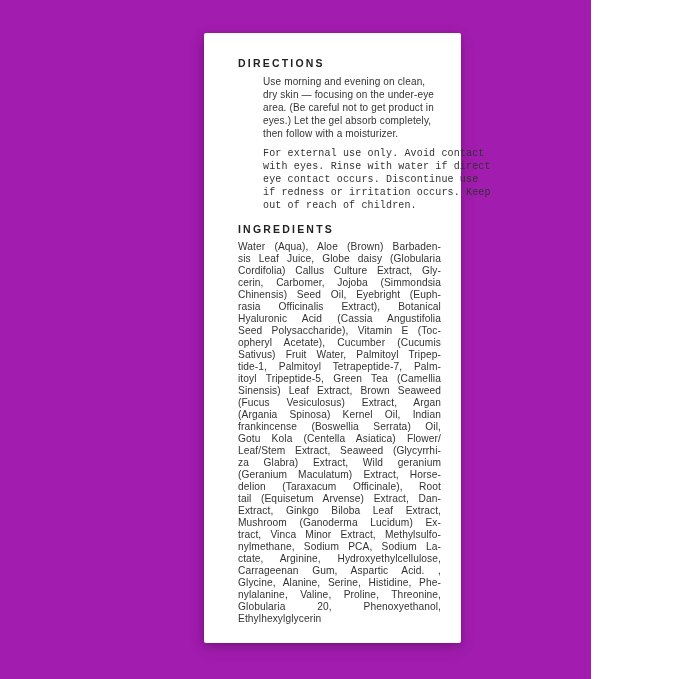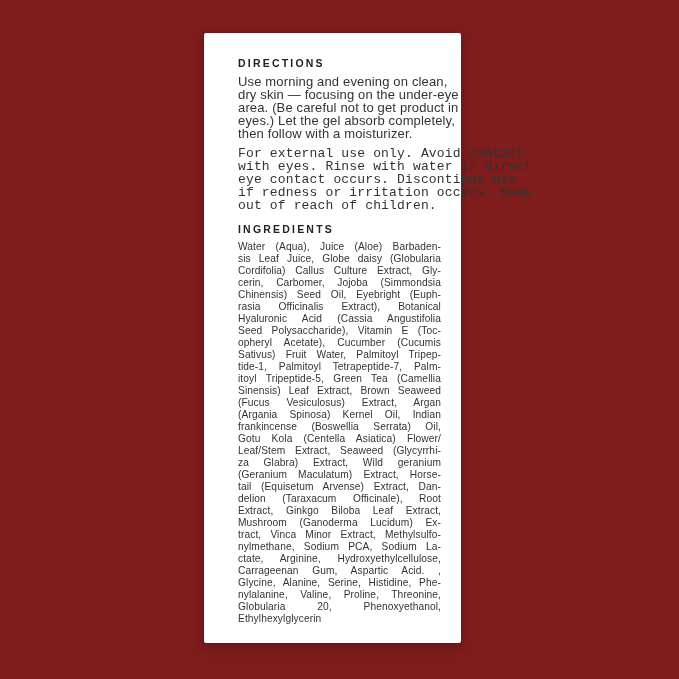--- a/index.html
+++ b/index.html
@@ -3,23 +3,23 @@
 <meta charset="utf-8">
 <style>
   html, body {
     margin: 0;
     padding: 0;
     background: #ffffff;
     font-family: "Liberation Sans", sans-serif;
   }
   .page {
     position: relative;
-    width: 679px;
+    width: 591px;
     height: 679px;
-    background: #7f1d1d;
+    background: #a21caf;
     overflow: hidden;
   }
   .panel {
     position: absolute;
     left: 204px;
     top: 33px;
     width: 257px;
     height: 610px;
     box-sizing: border-box;
     background: #ffffff;
@@ -31,25 +31,26 @@
       -4px 2px 10px rgba(0,0,0,0.06);
   }
   .heading {
     margin: 0 0 6px 0;
     font-size: 10.5px;
     font-weight: 700;
     letter-spacing: 2.2px;
     color: #222222;
   }
   .directions .para .line {
-    font-size: 13px;
+    font-size: 10px;
     line-height: 13px;
     letter-spacing: 0.15px;
     color: #333333;
     white-space: nowrap;
+    margin-left: 25px;
   }
   .para + .para { margin-top: 7px; font-family: Liberation Mono, monospace; }
   .ingredients { margin-top: 11px; }
   .ing-lines .line {
     font-size: 10.2px;
     line-height: 12px;
     letter-spacing: 0.1px;
     color: #333333;
     text-align: justify;
     text-align-last: justify;
@@ -78,42 +79,42 @@
           <div class="line">with eyes. Rinse with water if direct</div>
           <div class="line">eye contact occurs. Discontinue use</div>
           <div class="line">if redness or irritation occurs. Keep</div>
           <div class="line">out of reach of children.</div>
         </div>
     </section>
 
     <section class="ingredients">
       <h2 class="heading">INGREDIENTS</h2>
       <div class="ing-lines">
-          <div class="line">Water (Aqua), Juice (Aloe) Barbaden-</div>
+          <div class="line">Water (Aqua), Aloe (Brown) Barbaden-</div>
           <div class="line">sis Leaf Juice, Globe daisy (Globularia</div>
           <div class="line">Cordifolia) Callus Culture Extract, Gly-</div>
           <div class="line">cerin, Carbomer, Jojoba (Simmondsia</div>
           <div class="line">Chinensis) Seed Oil, Eyebright (Euph-</div>
           <div class="line">rasia Officinalis Extract), Botanical</div>
           <div class="line">Hyaluronic Acid (Cassia Angustifolia</div>
           <div class="line">Seed Polysaccharide), Vitamin E (Toc-</div>
           <div class="line">opheryl Acetate), Cucumber (Cucumis</div>
           <div class="line">Sativus) Fruit Water, Palmitoyl Tripep-</div>
           <div class="line">tide-1, Palmitoyl Tetrapeptide-7, Palm-</div>
           <div class="line">itoyl Tripeptide-5, Green Tea (Camellia</div>
           <div class="line">Sinensis) Leaf Extract, Brown Seaweed</div>
           <div class="line">(Fucus Vesiculosus) Extract, Argan</div>
           <div class="line">(Argania Spinosa) Kernel Oil, Indian</div>
           <div class="line">frankincense (Boswellia Serrata) Oil,</div>
           <div class="line">Gotu Kola (Centella Asiatica) Flower/</div>
           <div class="line">Leaf/Stem Extract, Seaweed (Glycyrrhi-</div>
           <div class="line">za Glabra) Extract, Wild geranium</div>
           <div class="line">(Geranium Maculatum) Extract, Horse-</div>
+          <div class="line">delion (Taraxacum Officinale), Root</div>
           <div class="line">tail (Equisetum Arvense) Extract, Dan-</div>
-          <div class="line">delion (Taraxacum Officinale), Root</div>
           <div class="line">Extract, Ginkgo Biloba Leaf Extract,</div>
           <div class="line">Mushroom (Ganoderma Lucidum) Ex-</div>
           <div class="line">tract, Vinca Minor Extract, Methylsulfo-</div>
           <div class="line">nylmethane, Sodium PCA, Sodium La-</div>
           <div class="line">ctate, Arginine, Hydroxyethylcellulose,</div>
           <div class="line">Carrageenan Gum, Aspartic Acid. ,</div>
           <div class="line">Glycine, Alanine, Serine, Histidine, Phe-</div>
           <div class="line">nylalanine, Valine, Proline, Threonine,</div>
           <div class="line">Globularia 20, Phenoxyethanol,</div>
           <div class="line">Ethylhexylglycerin</div>

